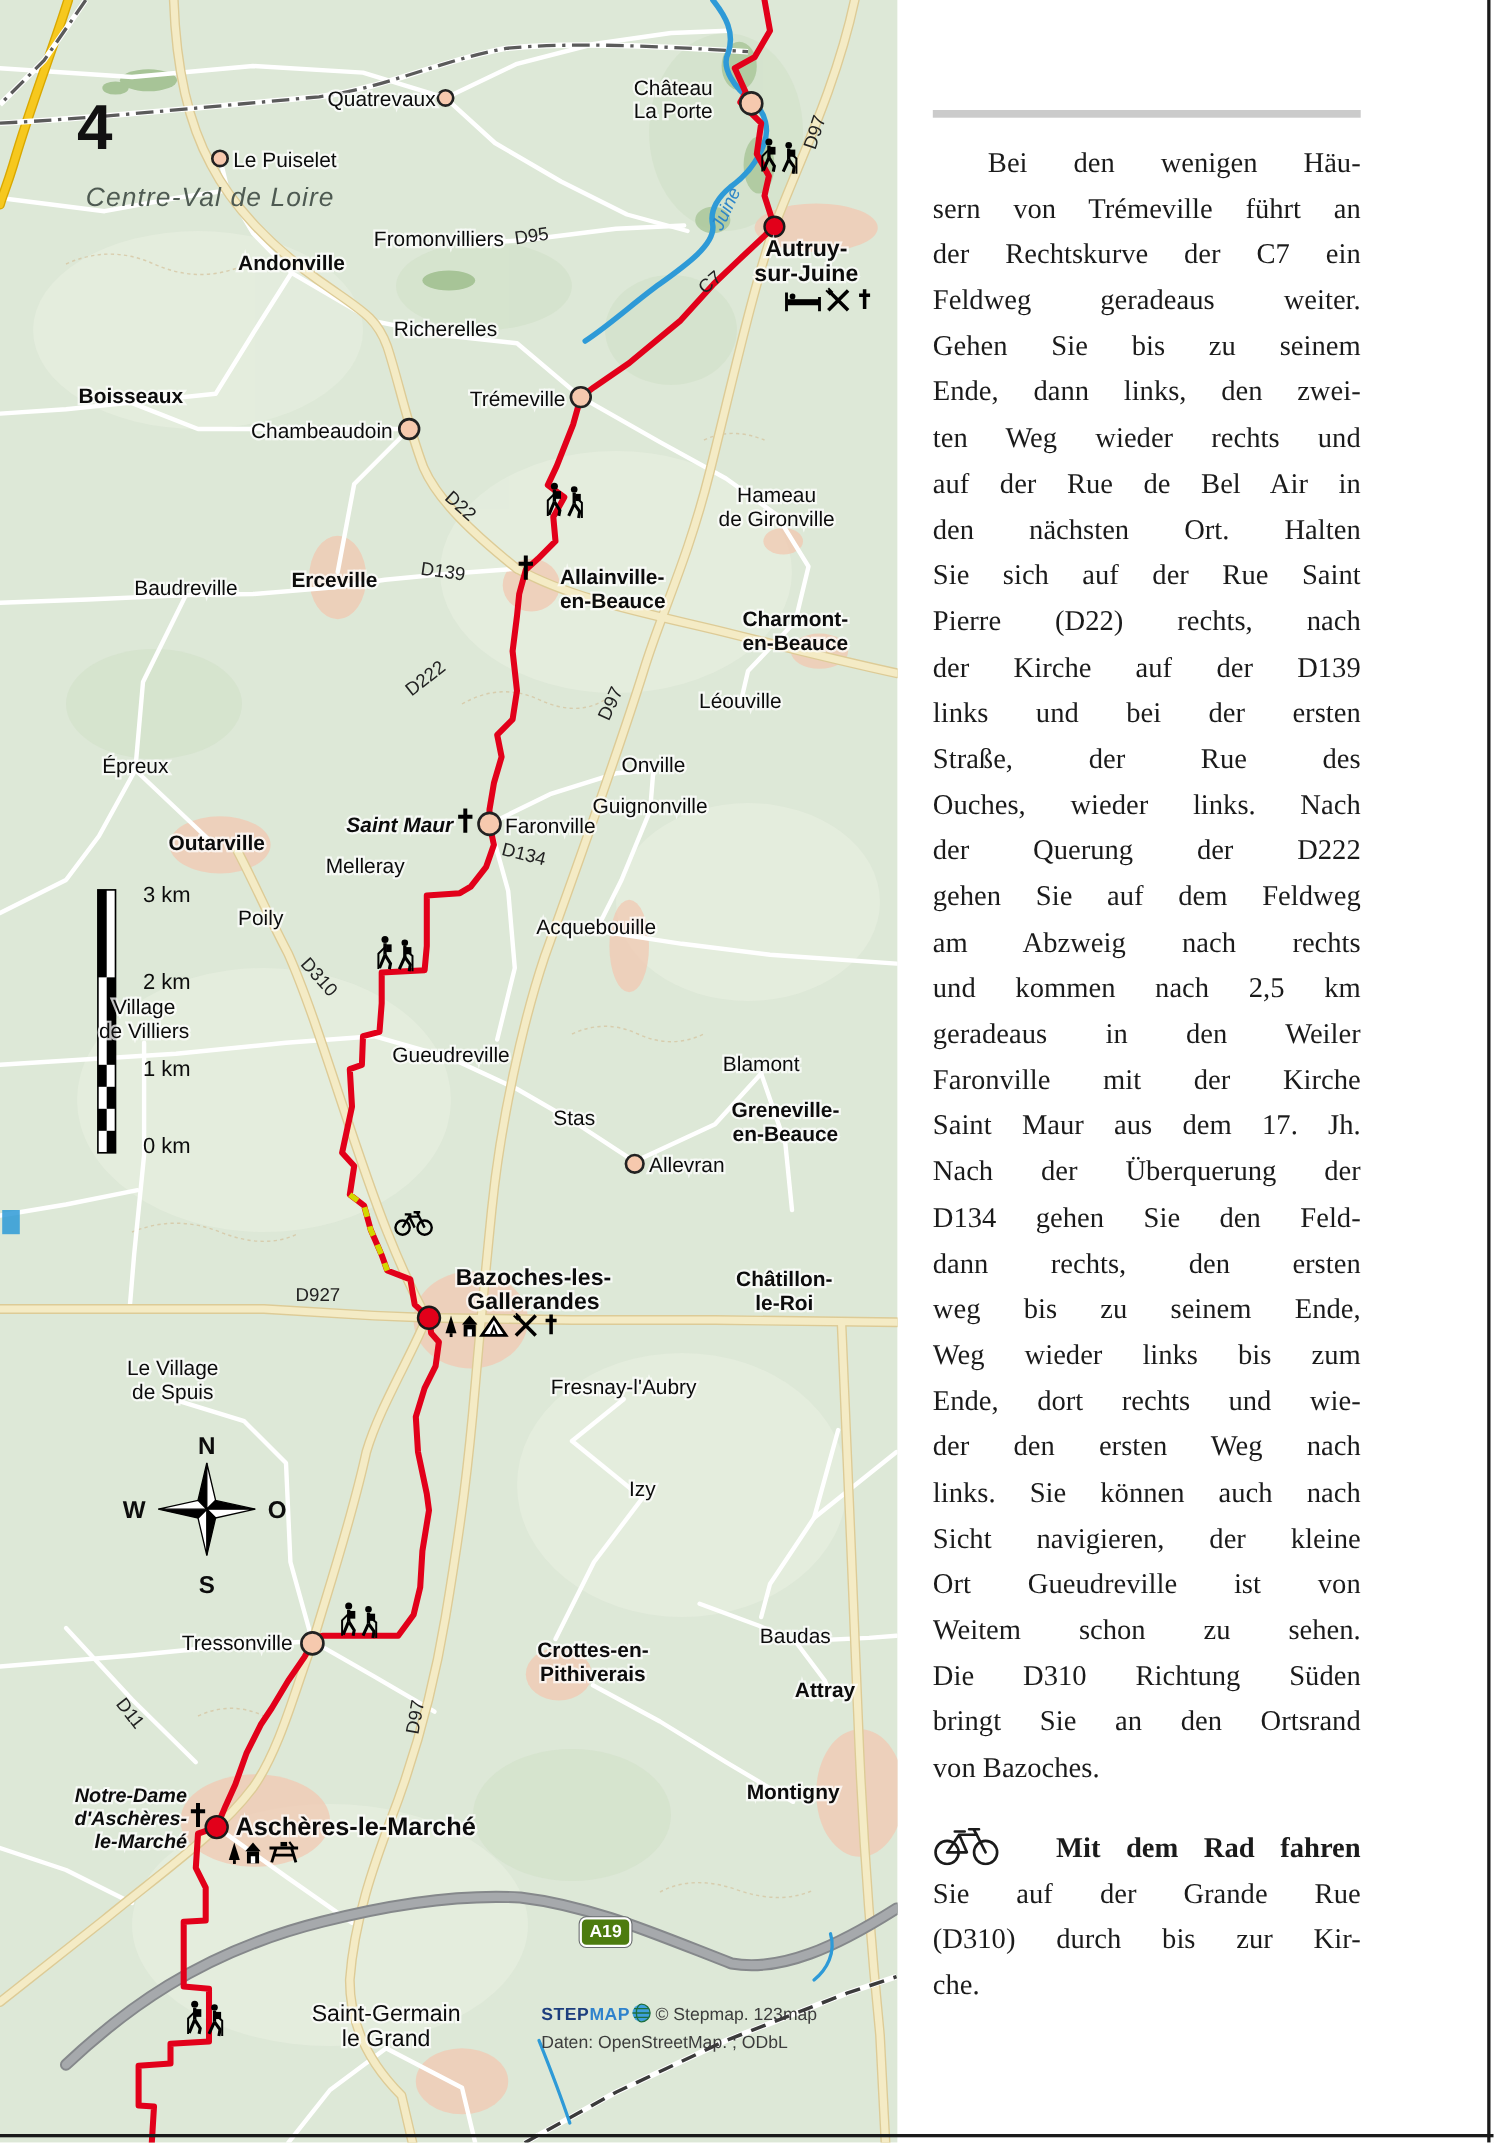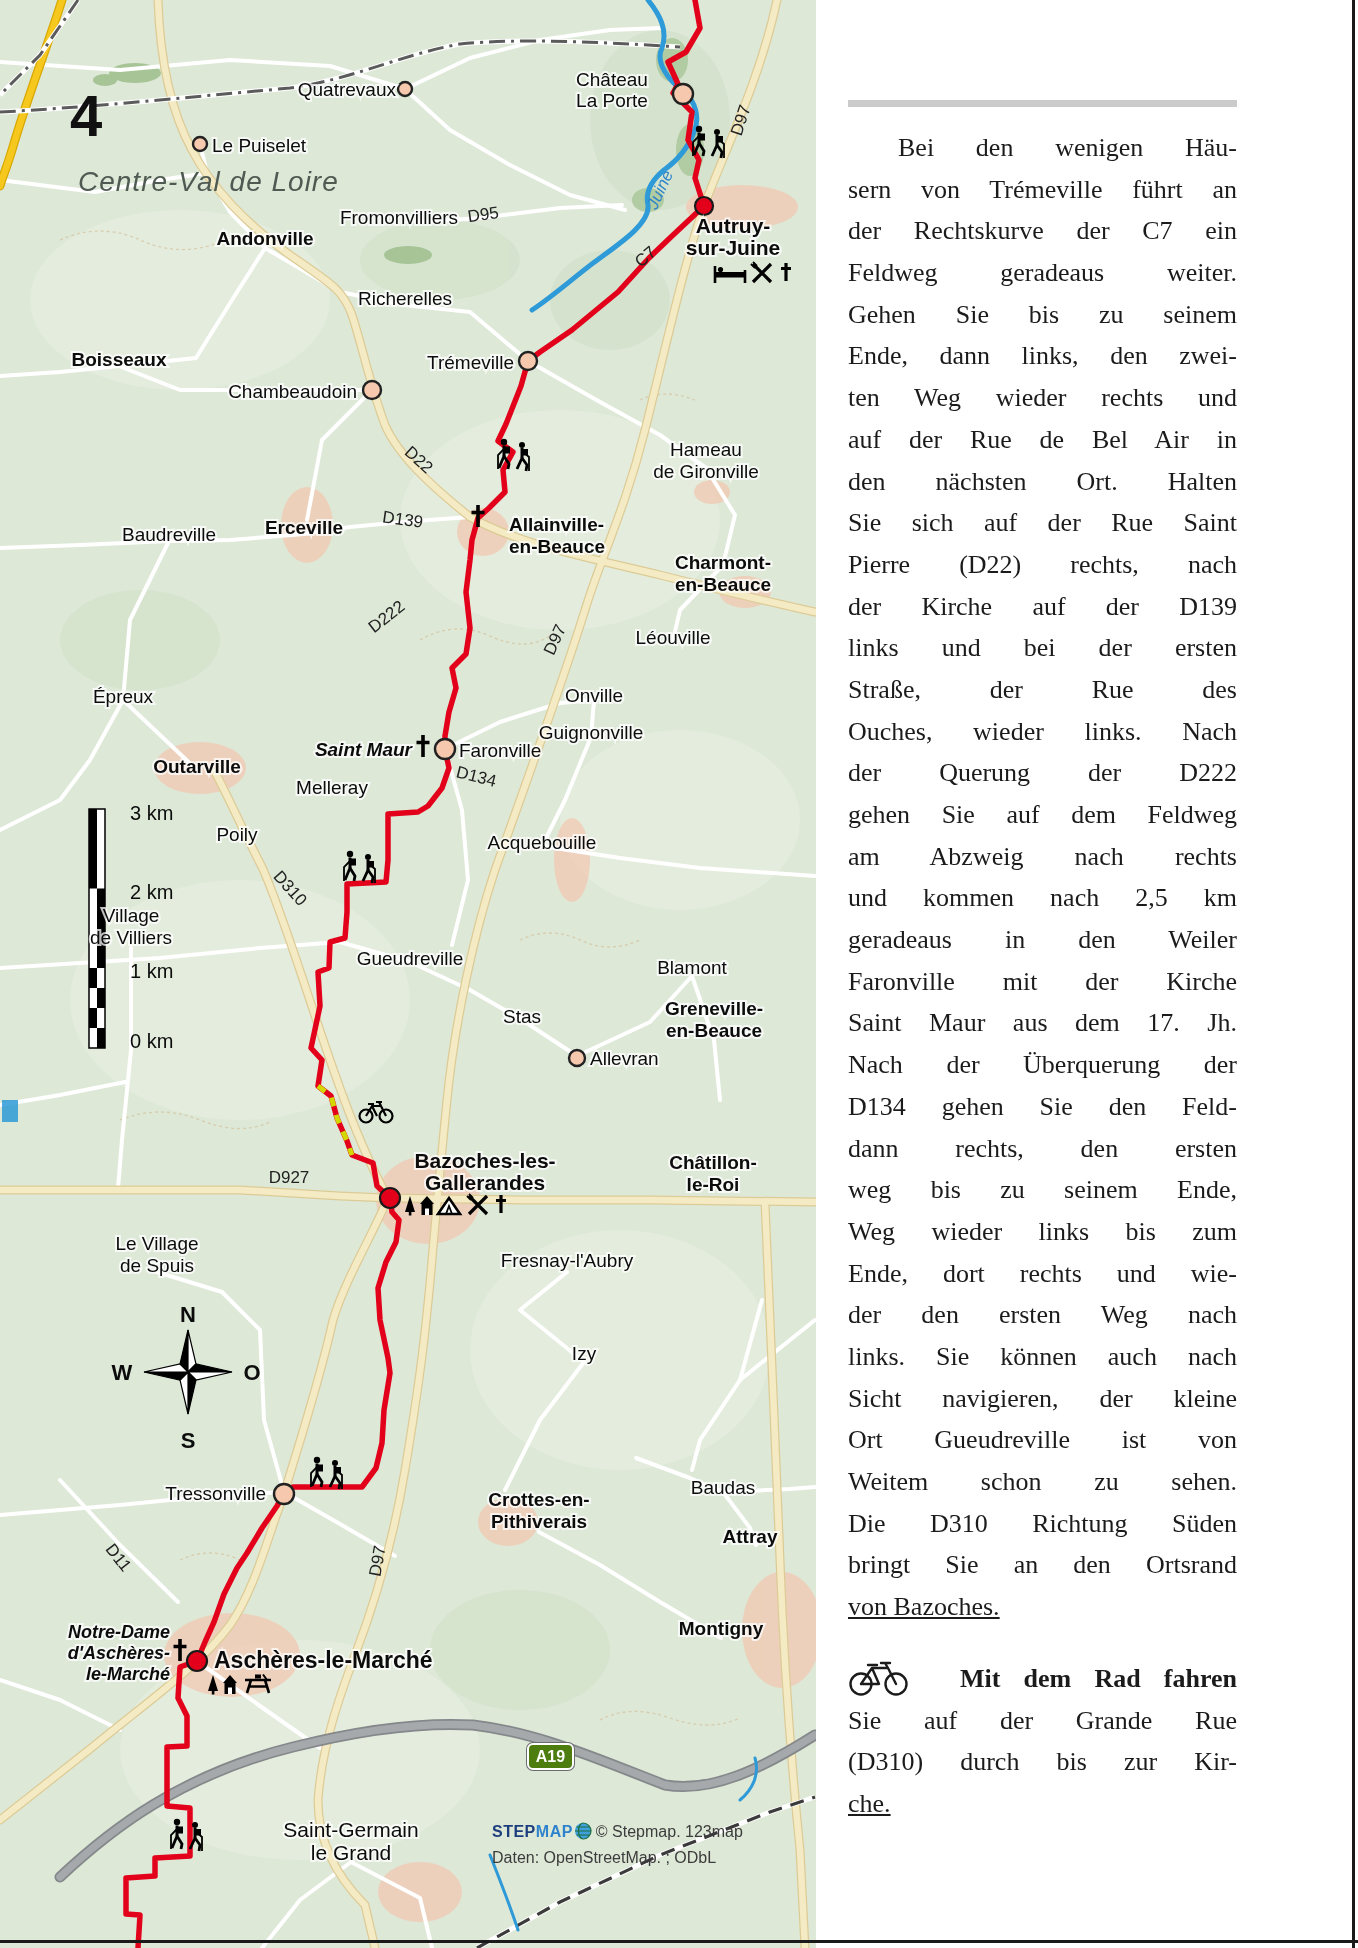--- a/index.html
+++ b/index.html
@@ -3,35 +3,35 @@
 <meta charset="utf-8">
 <style>
   html,body{margin:0;padding:0;background:#ffffff;}
   #page{position:relative;width:1358px;height:1948px;background:#ffffff;overflow:hidden;
         font-family:"Liberation Sans",sans-serif;}
   
   #map-wrap{position:absolute;left:0;top:0;width:816px;height:1948px;}
   #map-svg{position:absolute;left:0;top:0;}
   .overlay{position:absolute;}
   #map-number{left:70px;top:82px;font-size:58px;font-weight:bold;color:#111;}
-  #region-label{left:78px;top:166px;font-size:28px;font-style:italic;color:#4e5a52;letter-spacing:1px;}
+  #region-label{left:78px;top:166px;font-size:24px;font-style:italic;color:#4e5a52;letter-spacing:1px;}
   #a19-shield{left:527px;top:1743px;width:47px;height:27px;background:#4d7c0f;border:2.5px solid #ffffff;
       border-radius:6px;box-sizing:border-box;color:#fff;font-size:16px;font-weight:bold;
       display:flex;align-items:center;justify-content:center;box-shadow:0 0 0 1px #6a6d70;}
   #attribution{left:492px;top:1820px;font-size:16px;color:#3c3c3c;line-height:23px;white-space:nowrap;}
   #attribution .logo-step{color:#1d3e7e;font-weight:bold;letter-spacing:.5px;}
   #attribution .logo-map{color:#2f82cc;font-weight:bold;letter-spacing:.5px;}
   #attribution .globe{display:inline-block;vertical-align:-3px;margin:0 4px 0 1px;}
   
   #article{position:absolute;left:848px;top:100px;width:389px;}
   #rule{height:7px;background:#cbcbcb;margin-bottom:20px;}
   .tline{font-family:"Liberation Serif",serif;font-size:26px;line-height:41.7px;height:41.7px;
          color:#1b1b1b;text-align:justify;text-align-last:justify;overflow:hidden;}
   .tline.indent{padding-left:50px;}
-  .tline.last{text-align-last:left;text-decoration:underline;}
+  .tline.last{text-align-last:left;}
   #bike-para{margin-top:28px;}
   .bike-row{display:flex;align-items:flex-end;font-weight:bold;}
   .bike-icon-box{width:112px;padding-top:4px;}
   .bike-text{flex:1;}
   
   #border-right{position:absolute;left:1352px;top:0;width:3px;height:1948px;background:#1a1a1a;}
   #border-bottom{position:absolute;left:0;top:1940px;width:1358px;height:3px;background:#1a1a1a;}
 </style>
 </head>
 <body>

